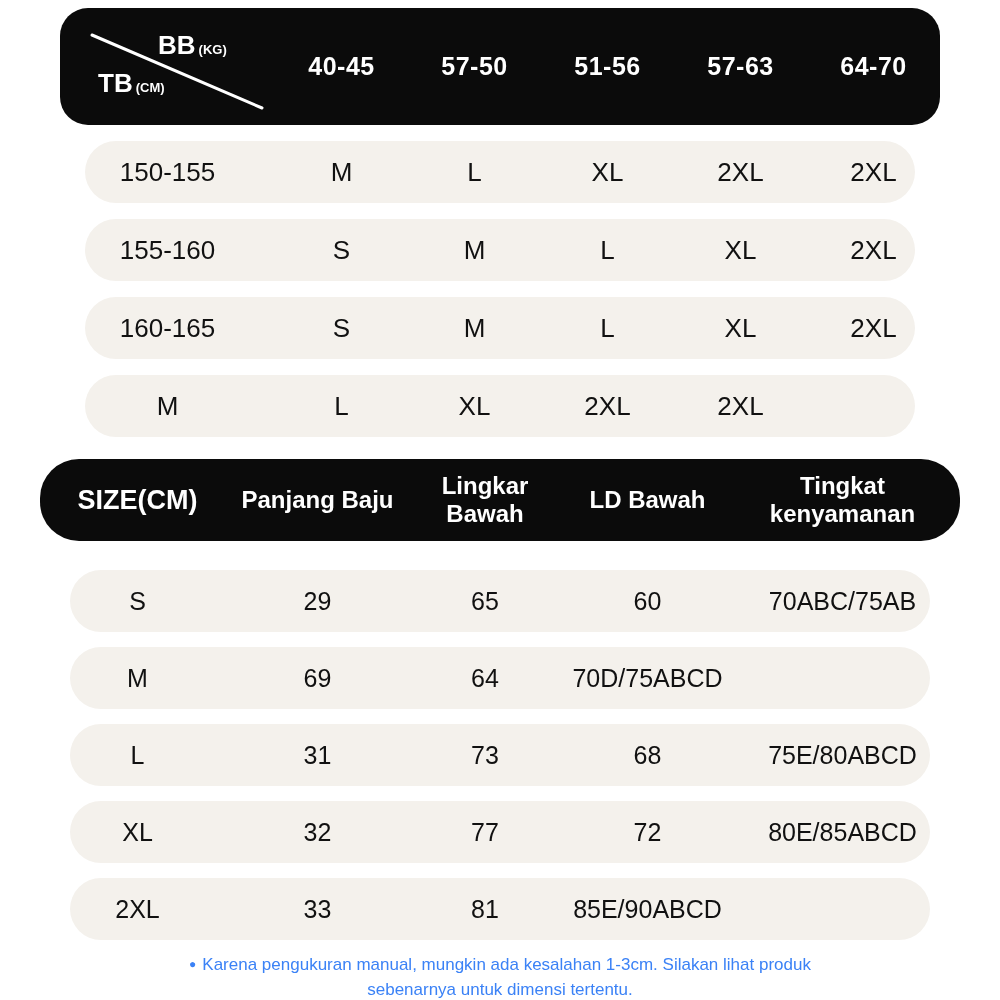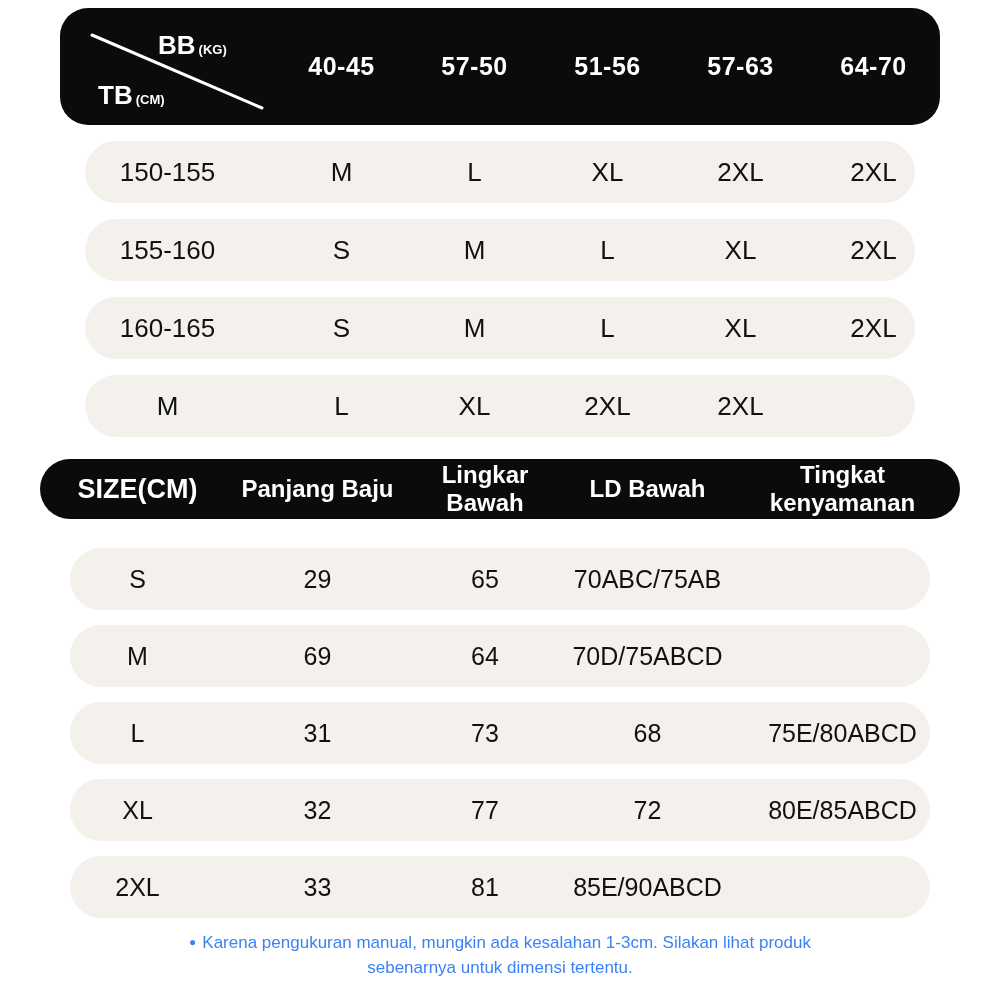--- a/index.html
+++ b/index.html
@@ -34,21 +34,21 @@
     align-items:center;
     color:var(--header-text);
   }
   .hcell{text-align:center;font-size:25px;font-weight:700;letter-spacing:.5px;}
   .corner{position:relative;height:117px;}
   .corner svg{position:absolute;left:0;top:0;}
   .corner .axis{position:absolute;white-space:nowrap;}
   .corner .axis .big{font-size:26px;font-weight:700;}
   .corner .axis .small{font-size:13px;font-weight:700;margin-left:3px;}
   .axis-bb{top:22px;left:98px;}
-  .axis-tb{top:72px;left:38px;}
+  .axis-tb{top:60px;left:38px;}
 
   .s-row{
     position:relative;
     height:62px;
     margin-top:16px;
     display:grid;
     grid-template-columns:215px repeat(5,133px);
     align-items:center;
     font-size:26px;
   }
@@ -56,21 +56,21 @@
     content:"";
     position:absolute;left:25px;right:25px;top:0;bottom:0;
     background:var(--row-bg);
     border-radius:31px;
   }
   .cell{position:relative;text-align:center;}
 
   
   .measure-table{width:920px;margin:22px auto 0;}
   .m-header{
-    height:60px;
+    height:82px;
     background:var(--header-bg);
     border-radius:39px;
     display:grid;
     grid-template-columns:195px 165px 170px 155px 235px;
     align-items:center;
     color:var(--header-text);
     text-align:center;
   }
   .m-header .mh{font-size:24px;font-weight:700;}
   .m-header .mh.first{font-size:27px;}
@@ -169,20 +169,21 @@
       <div class="mh">Panjang Baju</div>
       <div class="mh">Lingkar Bawah</div>
       <div class="mh">LD Bawah</div>
       <div class="mh">Tingkat kenyamanan</div>
     </header>
 
     <div class="m-row first">
       <div class="cell">S</div>
       <div class="cell">29</div>
       <div class="cell">65</div>
+      <div class="cell">60</div>
       <div class="cell">70ABC/75AB</div>
     </div>
 
     <div class="m-row">
       <div class="cell">M</div>
       <div class="cell">69</div>
       <div class="cell">64</div>
       <div class="cell">70D/75ABCD</div>
     </div>
 

